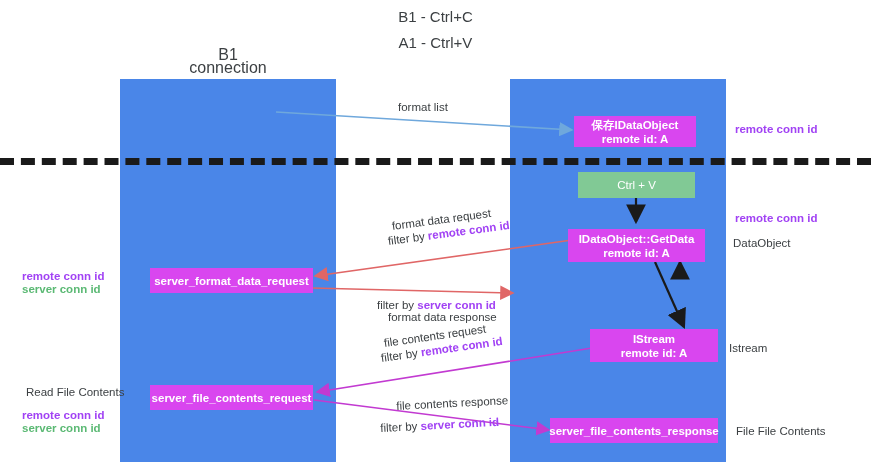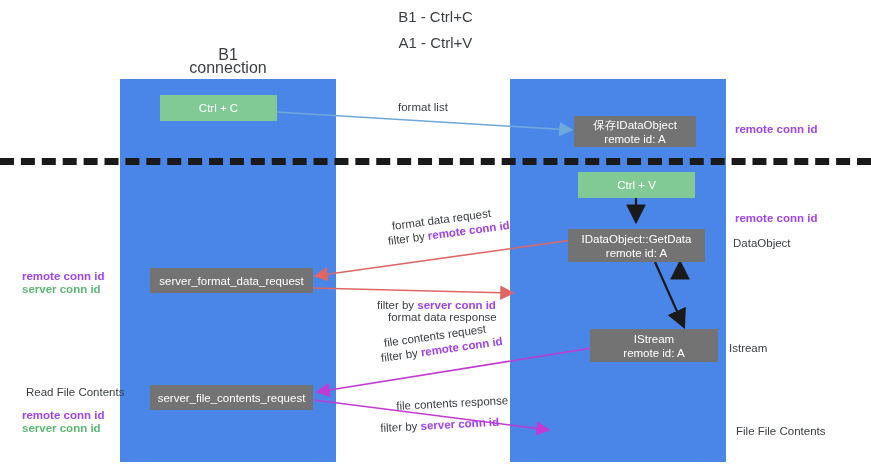--- a/index.html
+++ b/index.html
@@ -44,21 +44,21 @@
     box-sizing:border-box;
     display:flex;flex-direction:column;
     align-items:center;justify-content:center;
     text-align:center;
     font-size:11.5px;line-height:14px;
     color:#ffffff;
     white-space:pre-line;
     padding:2px 4px;
   }
   .green{background:#81c995;}
-  .orange{background:#737373;}
+  .orange{background:#d946ef;font-weight:bold;}
 
   
   .lbl{font-size:11.5px;line-height:14px;white-space:pre-line;}
   .lbl-black{color:#3c4043;}
   .lbl-purple{color:#a142f4;font-weight:bold;}
   .lbl-green{color:#5bb974;font-weight:bold;}
 
   
   .edgelbl{
     font-size:11.5px;line-height:15px;color:#3c4043;
@@ -110,38 +110,38 @@
 
     <line x1="655" y1="262" x2="684" y2="327" stroke="#1a1a1a" stroke-width="2.2" marker-end="url(#ah-black)"></line>
 
     <line x1="592" y1="348" x2="317" y2="392" stroke="#c23ad1" stroke-width="1.6" marker-end="url(#ah-mag)"></line>
 
     <line x1="314" y1="400" x2="549" y2="430" stroke="#c23ad1" stroke-width="1.6" marker-end="url(#ah-mag)"></line>
   </svg>
 
   <div class="abs divider"></div>
 
-  <div class="abs node green" style="left:160px;top:95px;width:117px;height:26px;">Ctrl + C</div>
 
   <div class="abs node orange" style="left:574px;top:116px;width:122px;height:31px;">保存IDataObject
 remote id: A</div>
 
   <div class="abs node green" style="left:578px;top:172px;width:117px;height:26px;">Ctrl + V</div>
 
   <div class="abs node orange" style="left:568px;top:229px;width:137px;height:33px;">IDataObject::GetData
 remote id: A</div>
 
   <div class="abs node orange" style="left:150px;top:268px;width:163px;height:25px;">server_format_data_request</div>
 
 
   <div class="abs node orange" style="left:590px;top:329px;width:128px;height:33px;">IStream
 remote id: A</div>
 
   <div class="abs node orange" style="left:150px;top:385px;width:163px;height:25px;">server_file_contents_request</div>
 
+  <div class="abs node orange" style="left:550px;top:418px;width:168px;height:25px;">server_file_contents_response</div>
 
   <div class="abs edgelbl" style="left:398px;top:100px;">
     <span>format list</span>
   </div>
 
   <div class="abs edgelbl" style="left:391px;top:219px;transform:rotate(-7.5deg);">
     <span>format data request</span>
   </div>
   <div class="abs edgelbl" style="left:387px;top:234px;transform:rotate(-7.5deg);">
     <span>filter by </span><span class="k-purple">remote conn id</span>

